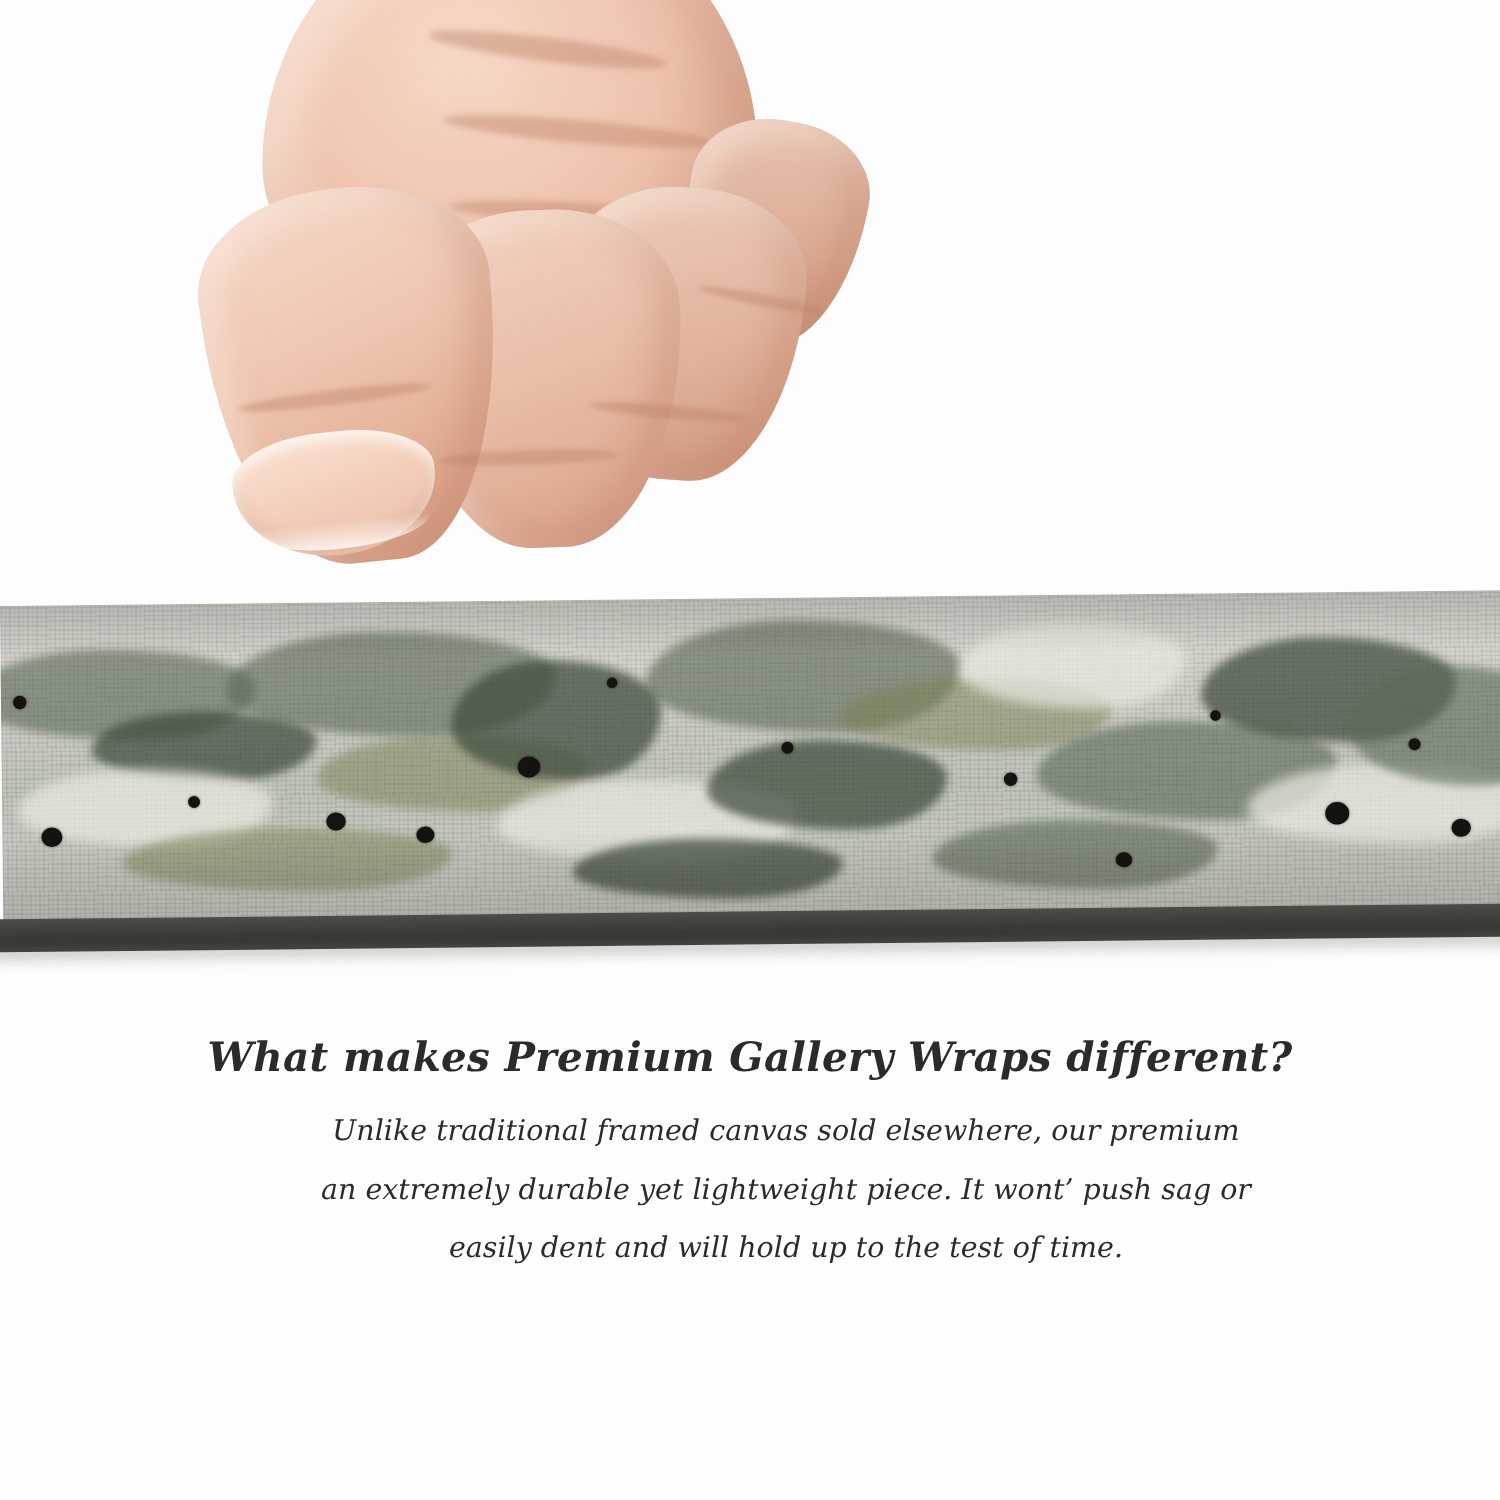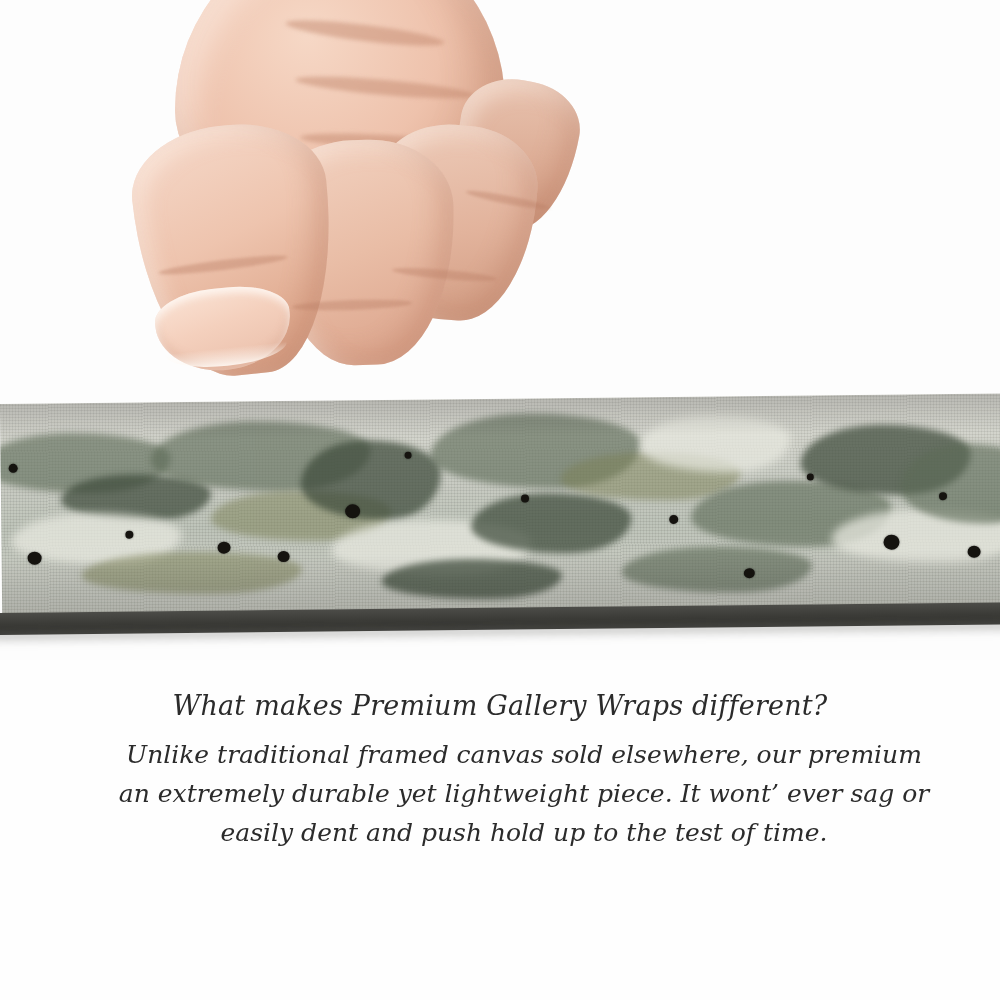--- a/index.html
+++ b/index.html
@@ -189,26 +189,26 @@
     left: 0;
     top: 690px;
     width: 1000px;
     text-align: center;
     color: #2b2b2b;
     font-family: "DejaVu Serif", serif;
     font-style: italic;
   }
   .caption-title {
     font-size: 27px;
-    font-weight: 400;
+    font-weight: 700;
     letter-spacing: .2px;
     margin-bottom: 14px;
   }
   .caption-line {
-    font-size: 25px;
+    font-size: 19px;
     line-height: 39px;
     font-weight: 400;
     margin-left: 48px;
   }
 </style>
 </head>
 <body>
 
 <div class="page">
 
@@ -271,17 +271,17 @@
       <div class="strip-shadow"></div>
     </div>
 
     <div class="wrap-bottom"></div>
     <div class="wrap-bottom-soft"></div>
   </div>
 
   <div class="caption">
     <div class="caption-title">What makes Premium Gallery Wraps different?</div>
     <div class="caption-line">Unlike traditional framed canvas sold elsewhere, our premium</div>
-    <div class="caption-line">an extremely durable yet lightweight piece. It wont’ ever sag or</div>
-    <div class="caption-line">easily dent and push hold up to the test of time.</div>
+    <div class="caption-line">an extremely durable yet lightweight piece. It wont’ push sag or</div>
+    <div class="caption-line">easily dent and will hold up to the test of time.</div>
   </div>
 
 </div>
 
 </body></html>

